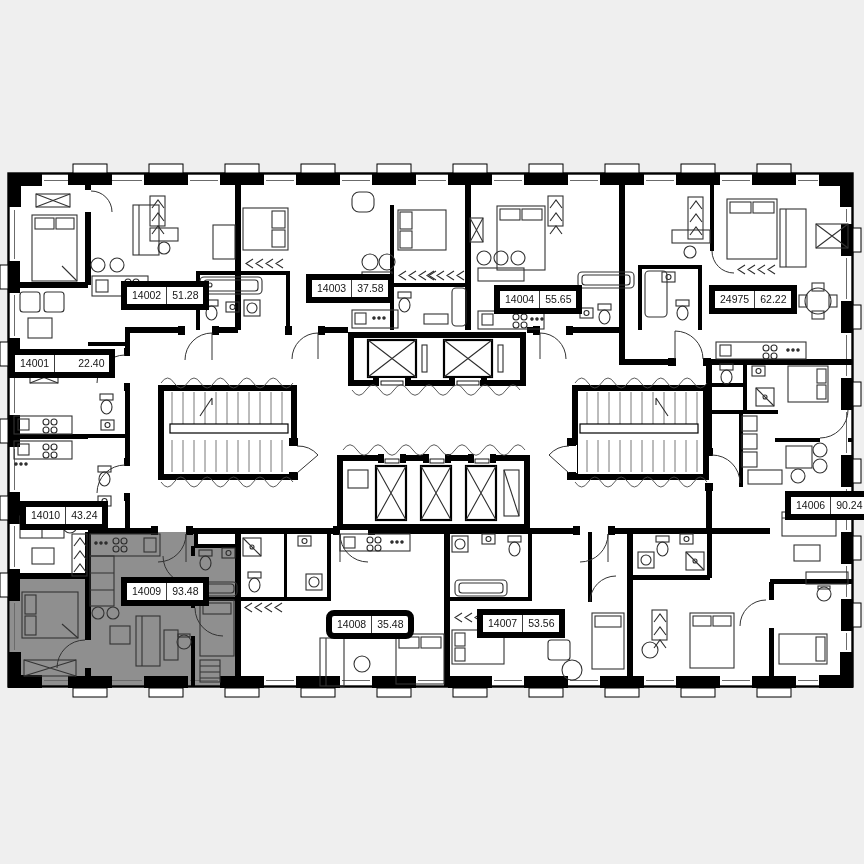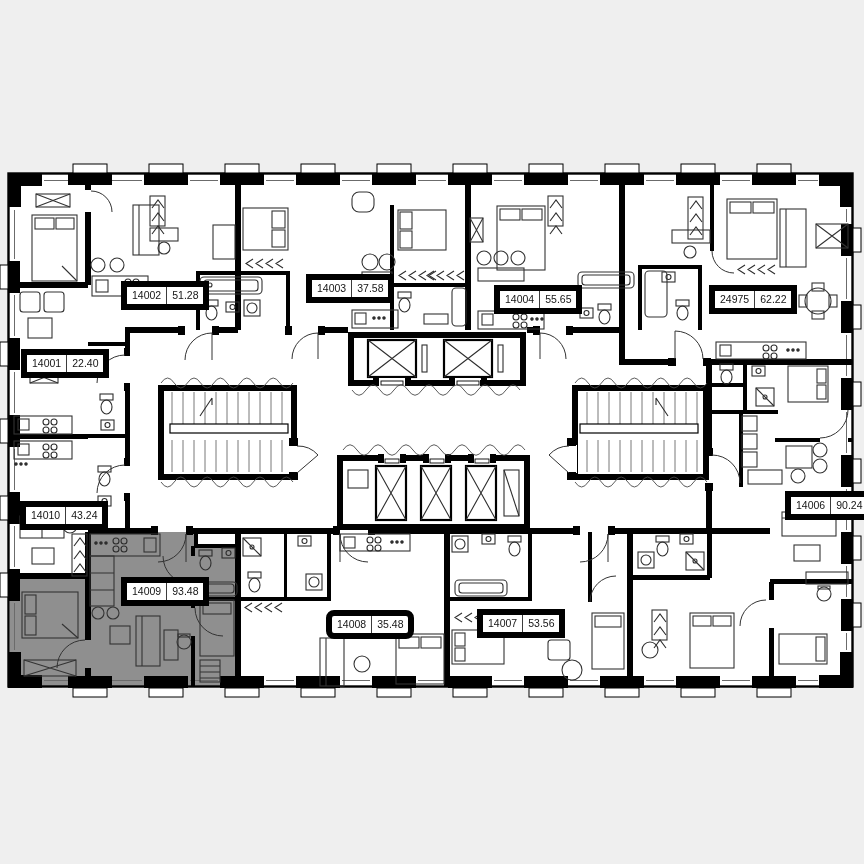--- a/index.html
+++ b/index.html
@@ -606,21 +606,21 @@
       <rect x="14" y="416" width="58" height="18"></rect>
           <rect x="18" y="419" width="11" height="11"></rect>
           <use href="#stove4" x="42" y="418"></use>
       <use href="#wcS" x="100" y="394"></use>
           <use href="#sinkS" x="101" y="420"></use>
     </g>
   </g>
 </svg>
 
 <div id="labels">
-      <div class="unit-label" style="left: 21px; top: 349px;">
+      <div class="unit-label" style="left: 9px; top: 349px; gap: 18px;">
         <span class="num">14001</span>
         <span class="area">22.40</span>
       </div>
       <div class="unit-label" style="left: 121px; top: 281px;">
         <span class="num">14002</span>
         <span class="area">51.28</span>
       </div>
       <div class="unit-label" style="left: 306px; top: 274px;">
         <span class="num">14003</span>
         <span class="area">37.58</span>

